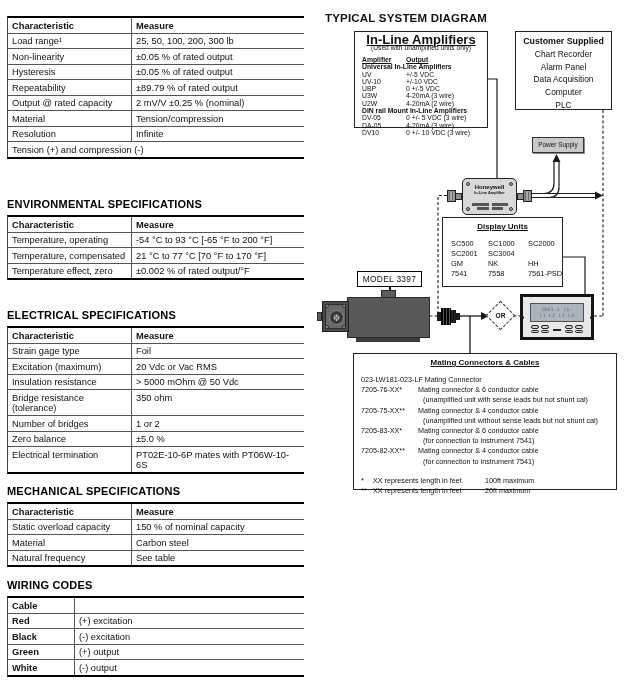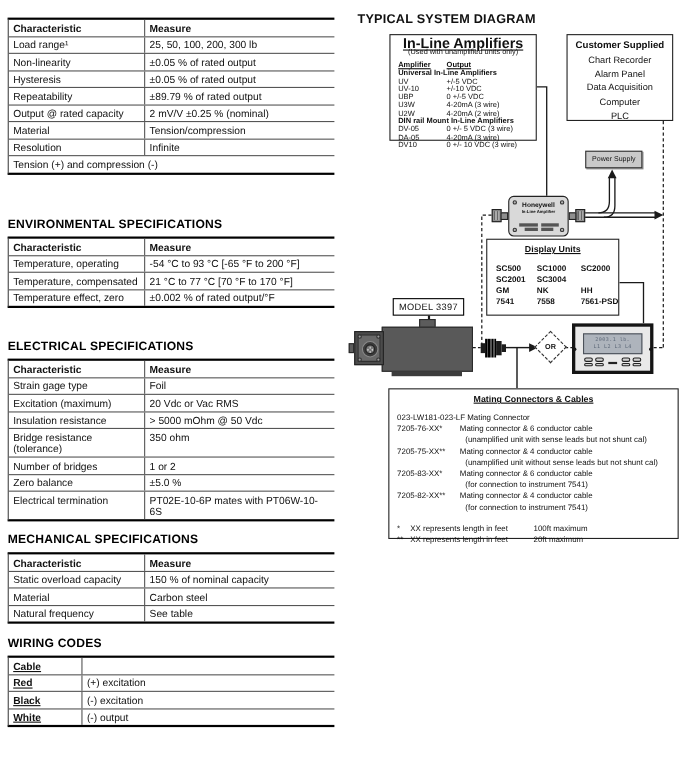--- a/index.html
+++ b/index.html
@@ -19,21 +19,21 @@
   }
   .spec-row{display:flex;border-bottom:1px solid #555;align-items:stretch;}
   .spec-row:last-child{border-bottom:none;}
   .spec-c1,.spec-c2{
     font-size:9.3px;line-height:10.5px;padding:2.5px 4px 1.5px 4px;
     white-space:pre-line;
   }
   .spec-c1{width:115px;flex:0 0 auto;border-right:1px solid #555;}
   .spec-c2{flex:1;}
   .hdr .spec-c1,.hdr .spec-c2{font-weight:bold;}
-  .wiring .spec-c1{width:58px;text-decoration:underline;}
+  .wiring .spec-c1{width:58px;}
   .boldc1 .spec-c1{font-weight:bold;}
   
   .diag-title{font-size:11.5px;font-weight:bold;letter-spacing:.2px;}
   .dbox{border:1px solid #222;background:#fff;box-sizing:border-box;}
   .dbox.thick{border-width:1.5px;}
   .center{text-align:center;}
   .u{text-decoration:underline;}
   
   .il-title{font-size:13px;font-weight:600;line-height:9px;margin-top:3px;}
   .il-sub{font-size:6.7px;line-height:8px;}
@@ -75,21 +75,21 @@
   
   .plug-seg{position:absolute;background:#1c1c1c;}
   .plug-seg.rib{background:repeating-linear-gradient(90deg,#000 0 1.5px,#555 1.5px 3px);}
   
   .or-d{width:21px;height:21px;border:1px dashed #333;background:#fff;
      transform:rotate(45deg);box-sizing:border-box;}
   .or-t{font-size:6.6px;font-weight:bold;}
   
   .du-title{font-size:8px;font-weight:600;margin-top:4px;line-height:10px;}
   .du-grid{margin:7px 0 0 8px;}
-  .du-row{display:flex;font-size:7.4px;font-weight:700;line-height:10px;}
+  .du-row{display:flex;font-size:7.4px;font-weight:400;line-height:10px;}
   .du-cell{width:37px;flex:0 0 auto;}
   .du-cell.c2{width:40px;}
   
   .disp{background:#e9e9e9;border:3px solid #141414;box-sizing:border-box;}
   .lcd{position:absolute;background:#aeb4bc;border:1px solid #4c525a;
      font-family:"DejaVu Sans Mono",monospace;font-size:4.6px;line-height:5.6px;
      color:#5d6878;text-align:center;letter-spacing:.4px;box-sizing:border-box;}
   .btn8{position:absolute;width:8px;height:8px;display:flex;flex-direction:column;gap:1px;}
   .btn8 i{display:block;height:3px;background:#d2d2d2;border:1px solid #222;border-radius:2px;}
   .disp-dot{position:absolute;width:3px;height:3px;border-radius:50%;background:#141414;}
@@ -266,20 +266,24 @@
         <div class="spec-c1">Cable</div>
         <div class="spec-c2"></div>
       </div>
       <div class="spec-row boldc1">
         <div class="spec-c1">Red</div>
         <div class="spec-c2">(+) excitation</div>
       </div>
       <div class="spec-row boldc1">
         <div class="spec-c1">Black</div>
         <div class="spec-c2">(-) excitation</div>
+      </div>
+      <div class="spec-row boldc1">
+        <div class="spec-c1">Green</div>
+        <div class="spec-c2">(+) output</div>
       </div>
       <div class="spec-row boldc1">
         <div class="spec-c1">White</div>
         <div class="spec-c2">(-) output</div>
       </div>
     </div>
 </div>
 
 <div class="abs diag-title" style="left:325px;top:12px;">TYPICAL SYSTEM DIAGRAM</div>
 

